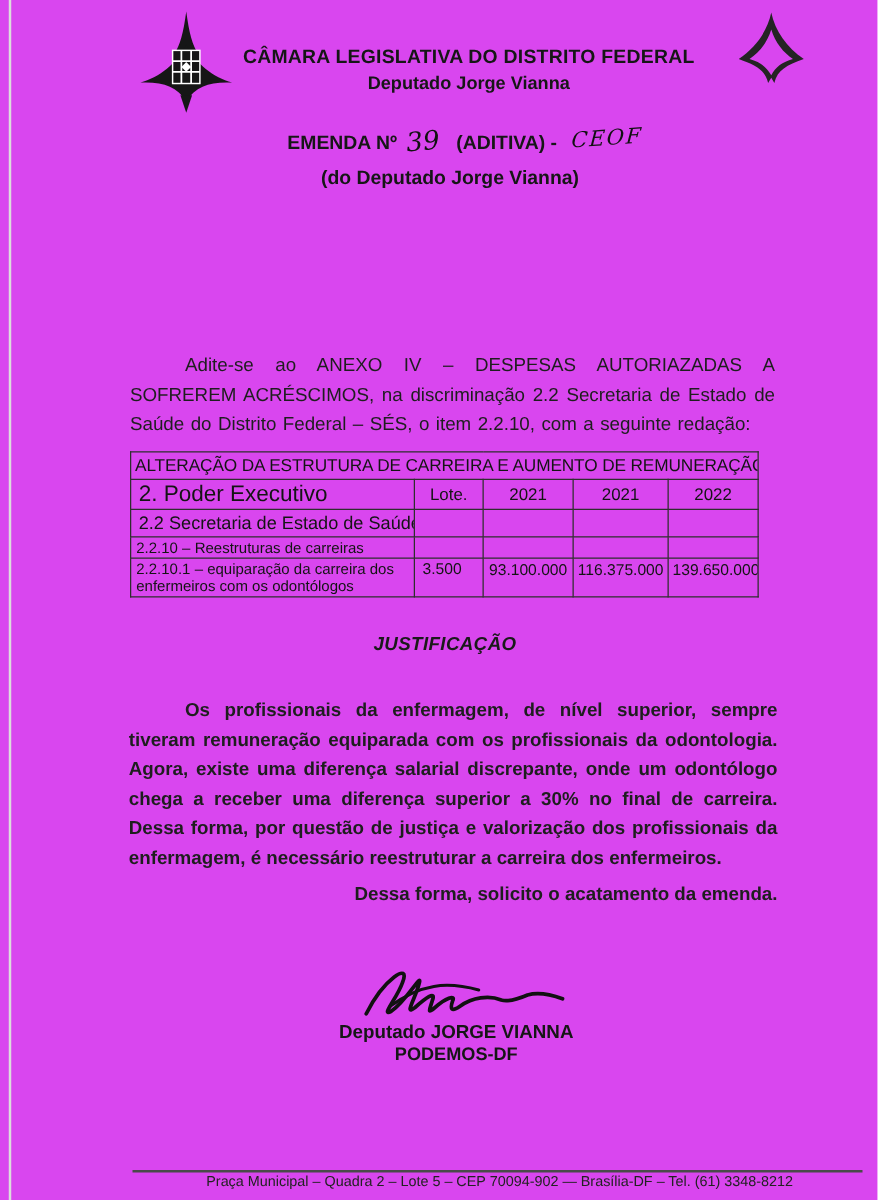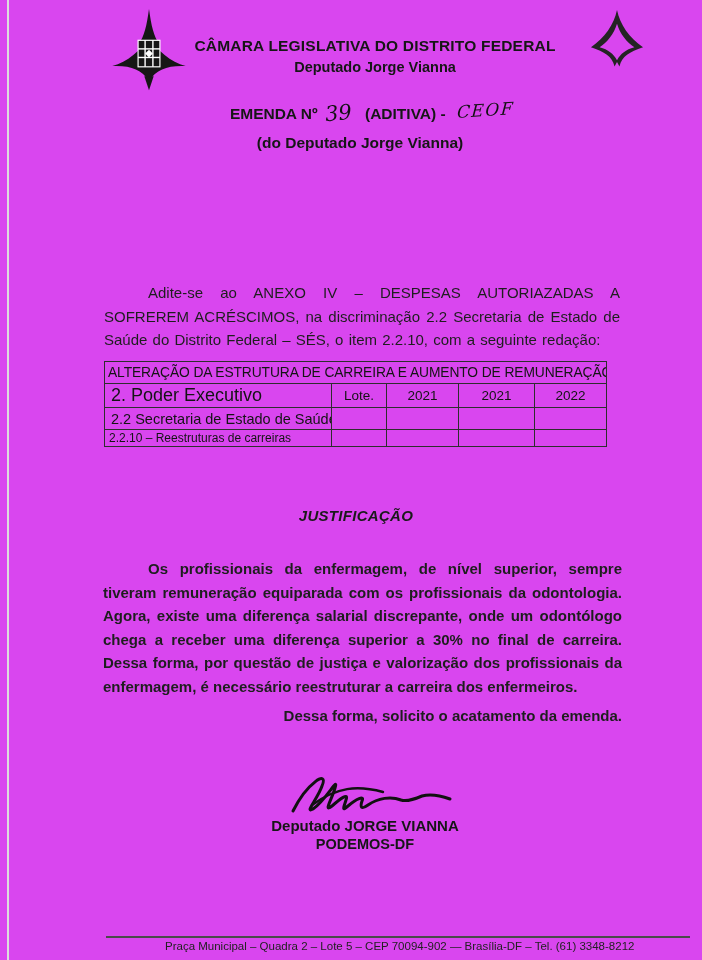--- a/index.html
+++ b/index.html
@@ -146,20 +146,27 @@
         <td></td>
         <td></td>
       </tr>
       <tr>
         <td class="t-r1-desc">2.2.10 – Reestruturas de carreiras</td>
         <td></td>
         <td></td>
         <td></td>
         <td></td>
       </tr>
+      <tr class="t-r2">
+        <td class="t-r2-desc">2.2.10.1 – equiparação da carreira dos enfermeiros com os odontólogos</td>
+        <td class="t-quant">3.500</td>
+        <td class="t-num">93.100.000</td>
+        <td class="t-num">116.375.000</td>
+        <td class="t-num">139.650.000</td>
+      </tr>
     </tbody>
   </table>
 
   <div class="justif-head">JUSTIFICAÇÃO</div>
   <div class="just-body">
     <p>Os profissionais da enfermagem, de nível superior, sempre tiveram remuneração equiparada com os profissionais da odontologia. Agora, existe uma diferença salarial discrepante, onde um odontólogo chega a receber uma diferença superior a 30% no final de carreira. Dessa forma, por questão de justiça e valorização dos profissionais da enfermagem, é necessário reestruturar a carreira dos enfermeiros.</p>
     <p>Dessa forma, solicito o acatamento da emenda.</p>
   </div>
 
   <svg class="sig-svg" viewBox="0 0 175 52" xmlns="http://www.w3.org/2000/svg">

